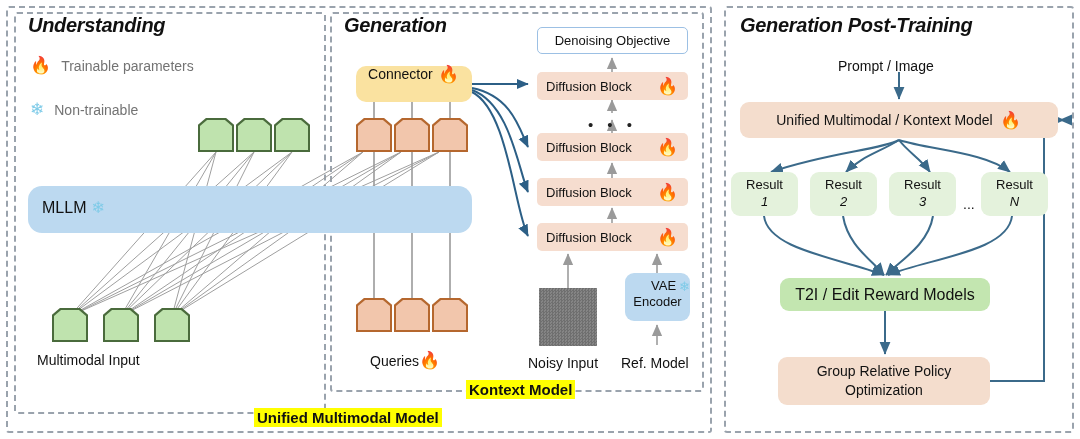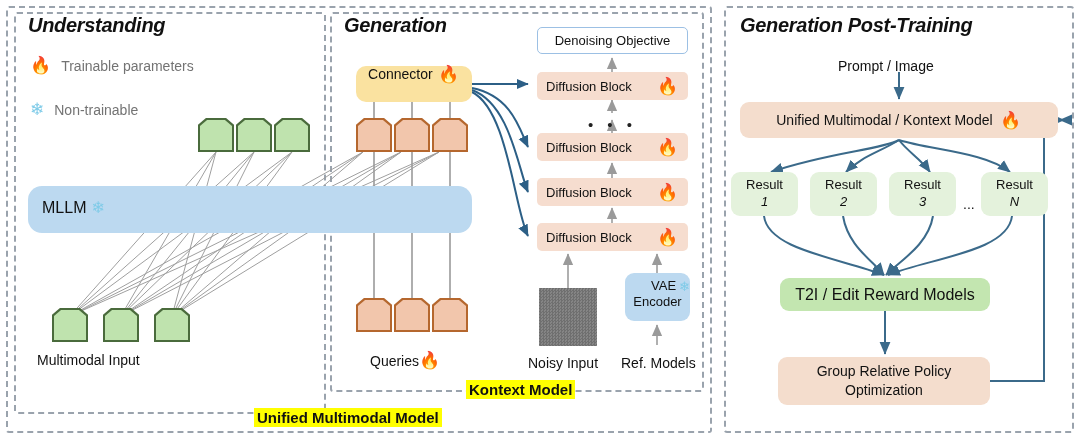--- a/index.html
+++ b/index.html
@@ -225,21 +225,21 @@
   <div class="noisy"></div>
   <div class="caption" style="left:528px;top:355px">Noisy Input</div>
 
   <div class="vae">
     <div style="display:flex;align-items:center;justify-content:flex-end;gap:3px">
       <span>VAE</span>
       <span class="ico" style="color:#7fcbe8;font-size:13px">❄</span>
     </div>
     <div>Encoder</div>
   </div>
-  <div class="caption" style="left:621px;top:355px">Ref. Models</div>
+  <div class="caption" style="left:621px;top:355px">Ref. Model</div>
 
   <div class="hl" style="left:254px;top:408px">Unified Multimodal Model</div>
   <div class="hl" style="left:466px;top:380px">Kontext Model</div>
 
   <div class="ptitle" style="left:740px;top:14px;">Generation Post-Training</div>
   <div class="caption" style="left:838px;top:58px">Prompt / Image</div>
 
   <div class="rbox umk">
     <span>Unified Multimodal / Kontext Model</span>
     <span class="ico">🔥</span>

